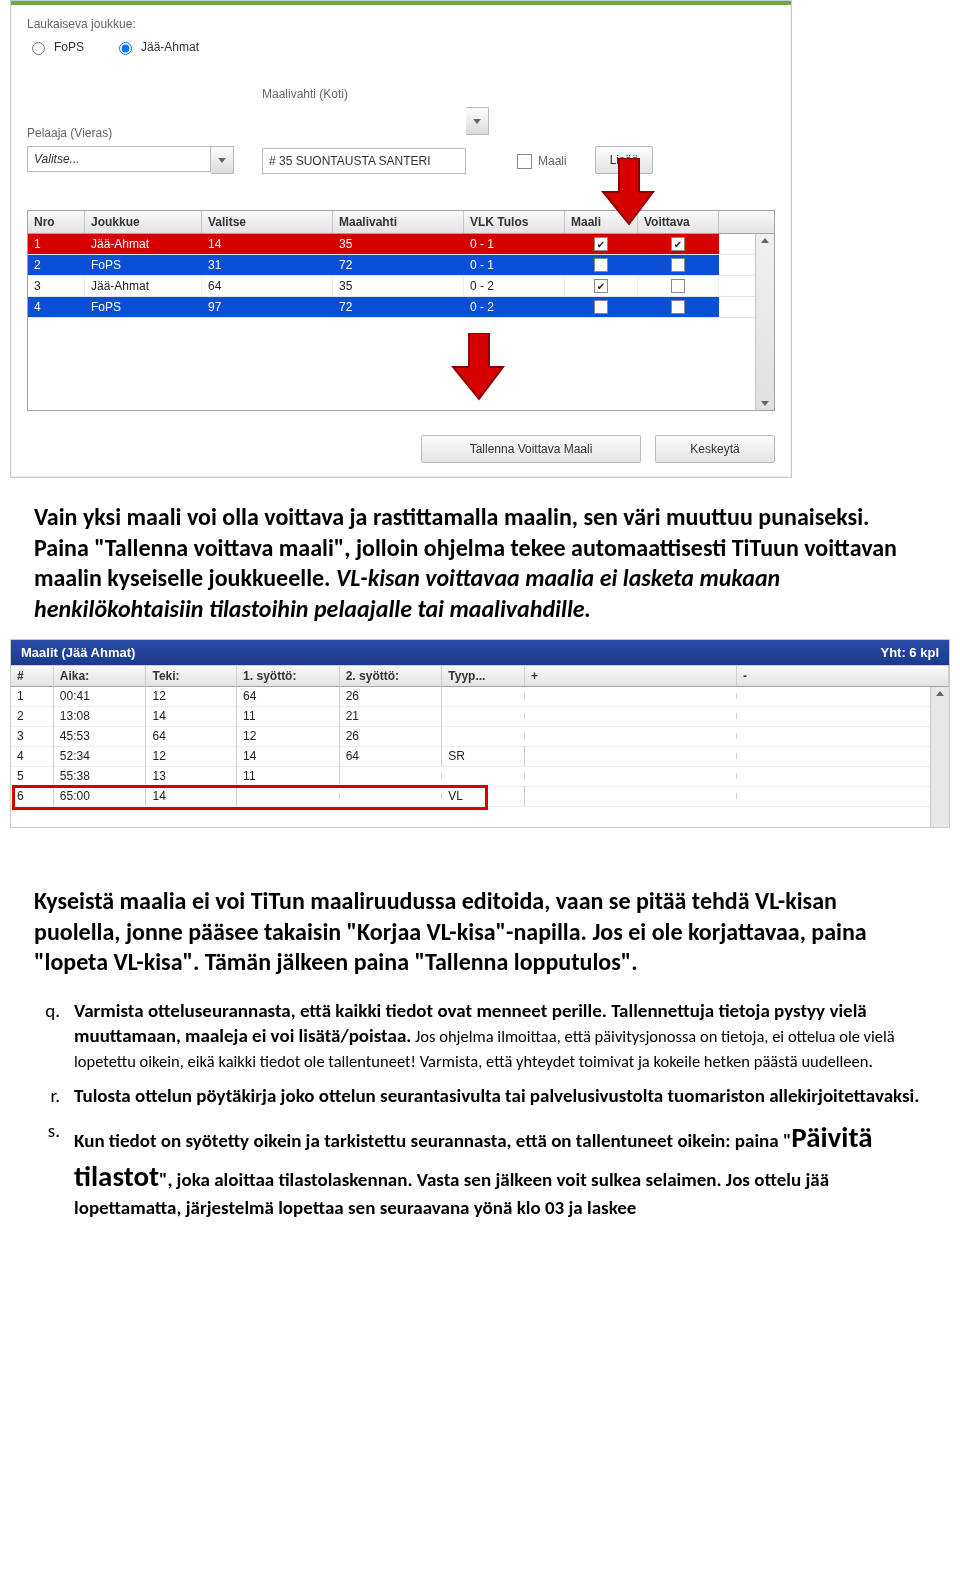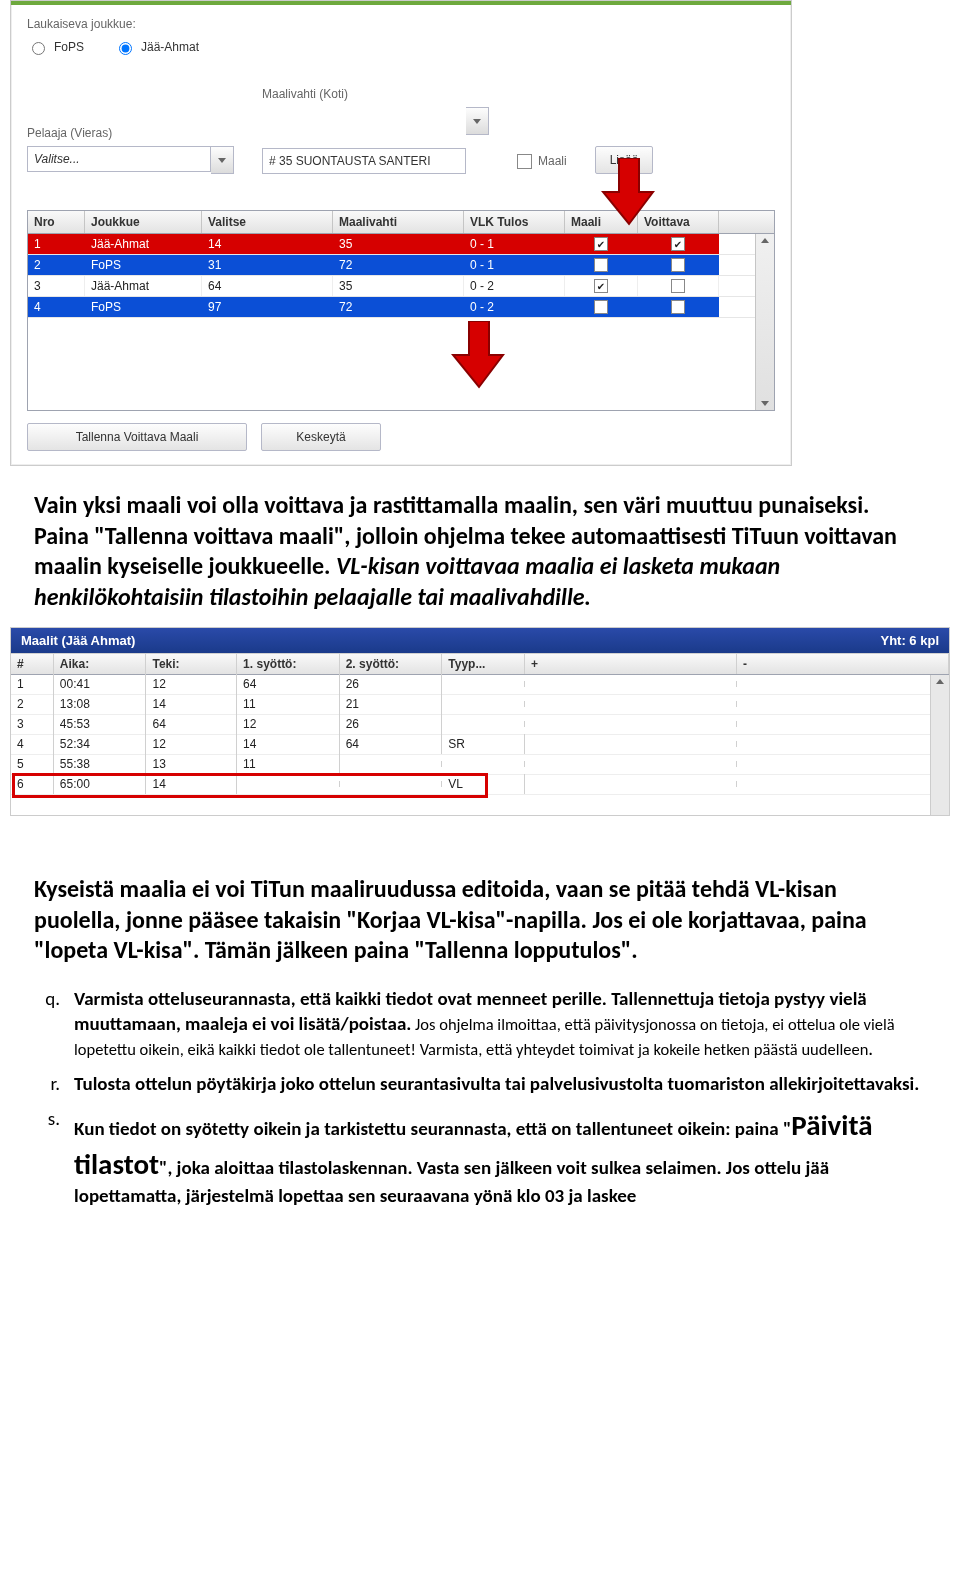--- a/index.html
+++ b/index.html
@@ -13,35 +13,35 @@
   .radio-row input[type=radio]{width:13px;height:13px}
   .form-row{display:flex;gap:28px;align-items:flex-end;margin-top:32px}
   .fld{display:flex;flex-direction:column;gap:6px}
   .combo{display:flex}
   .txt{font-family:Tahoma,Verdana,Arial,sans-serif;font-size:12px;color:#333;padding:4px 6px;border:1px solid #b5b8c8;background:#fff;height:16px}
   .dropbtn{width:22px;height:26px;background:linear-gradient(#fdfdfd,#dcdcdc);border:1px solid #b5b8c8;border-left:none;display:flex;align-items:center;justify-content:center}
   .arrowdown{width:0;height:0;border-left:4px solid transparent;border-right:4px solid transparent;border-top:5px solid #666}
   .chk{width:13px;height:13px;border:1px solid #888;background:#fff;display:inline-block}
   .chklbl{display:flex;gap:6px;align-items:center}
   .btn{font-family:Tahoma,Verdana,Arial,sans-serif;font-size:12px;color:#333;background:linear-gradient(#fdfdfd,#e4e4e4);border:1px solid #b5b8c8;border-radius:2px;padding:0 14px;height:26px;display:flex;align-items:center;cursor:pointer}
-  .grid{margin:22px 16px 2px;border:1px solid #9ea3b0;font-family:Tahoma,Verdana,Arial,sans-serif;font-size:12px}
+  .grid{margin:22px 16px 14px;border:1px solid #9ea3b0;font-family:Tahoma,Verdana,Arial,sans-serif;font-size:12px}
   .ghead{display:flex;background:linear-gradient(#f9f9f9,#e3e3e3);border-bottom:1px solid #9ea3b0}
   .ghead .gc{border-right:1px solid #c5c5c5;padding:4px 6px;font-weight:bold;color:#333}
   .gbody{height:176px;overflow:hidden;background:#fff;position:relative}
   .grow{display:flex;border-bottom:1px solid #e6e6e6;height:20px;align-items:center}
   .grow .gc{border-right:1px solid #eee;padding:0 6px;font-size:12px;color:#222;height:20px;display:flex;align-items:center}
   .grow.red .gc{background:#d60000;color:#fff;border-right:1px solid #d60000}
   .grow.blue .gc{background:#0b4fd6;color:#fff;border-right:1px solid #0b4fd6}
   .c-nro{width:44px}.c-jk{width:104px}.c-pel{width:118px}.c-mv{width:118px}.c-tul{width:88px}.c-maa{width:60px;justify-content:center}.c-voi{width:68px;justify-content:center}
   .scroll{width:18px;background:linear-gradient(#f0f0f0,#e0e0e0);border-left:1px solid #c5c5c5;position:absolute;right:0;top:0;bottom:0}
   .scroll .tri{width:0;height:0;border-left:4px solid transparent;border-right:4px solid transparent;position:absolute;left:5px}
   .scroll .up{border-bottom:5px solid #666;top:4px}
   .scroll .down{border-top:5px solid #666;bottom:4px}
   .ck{width:12px;height:12px;border:1px solid #888;display:inline-flex;align-items:center;justify-content:center;font-size:10px;color:#222;background:#fff}
-  .btns{display:flex;gap:14px;padding:10px 16px 14px}
+  .btns{display:flex;gap:14px;justify-content:flex-end;padding:10px 16px 14px}
   .redarrow{position:relative}
   .redarrow svg{position:absolute}
   .body-text{padding:24px 34px 0;font-size:24px;line-height:1.28}
   .body-text b{font-weight:bold}
   .body-text i{font-style:italic}
   .shot2{background:#fff;border:1px solid #ccc;margin:14px 10px 16px;font-family:Tahoma,Verdana,Arial,sans-serif;font-size:12px}
   .titlebar{background:linear-gradient(#2a4aa9,#1a3a8a);color:#fff;padding:5px 10px;display:flex;justify-content:space-between;font-weight:bold;font-size:13px}
   .g2head{display:flex;background:linear-gradient(#f9f9f9,#e3e3e3);border-bottom:1px solid #9ea3b0;border-top:1px solid #d0d0d0}
   .g2head .gc,.g2row .gc{border-right:1px solid #d0d0d0;padding:3px 6px;font-size:12px}
   .g2head .gc{font-weight:bold;color:#333}

